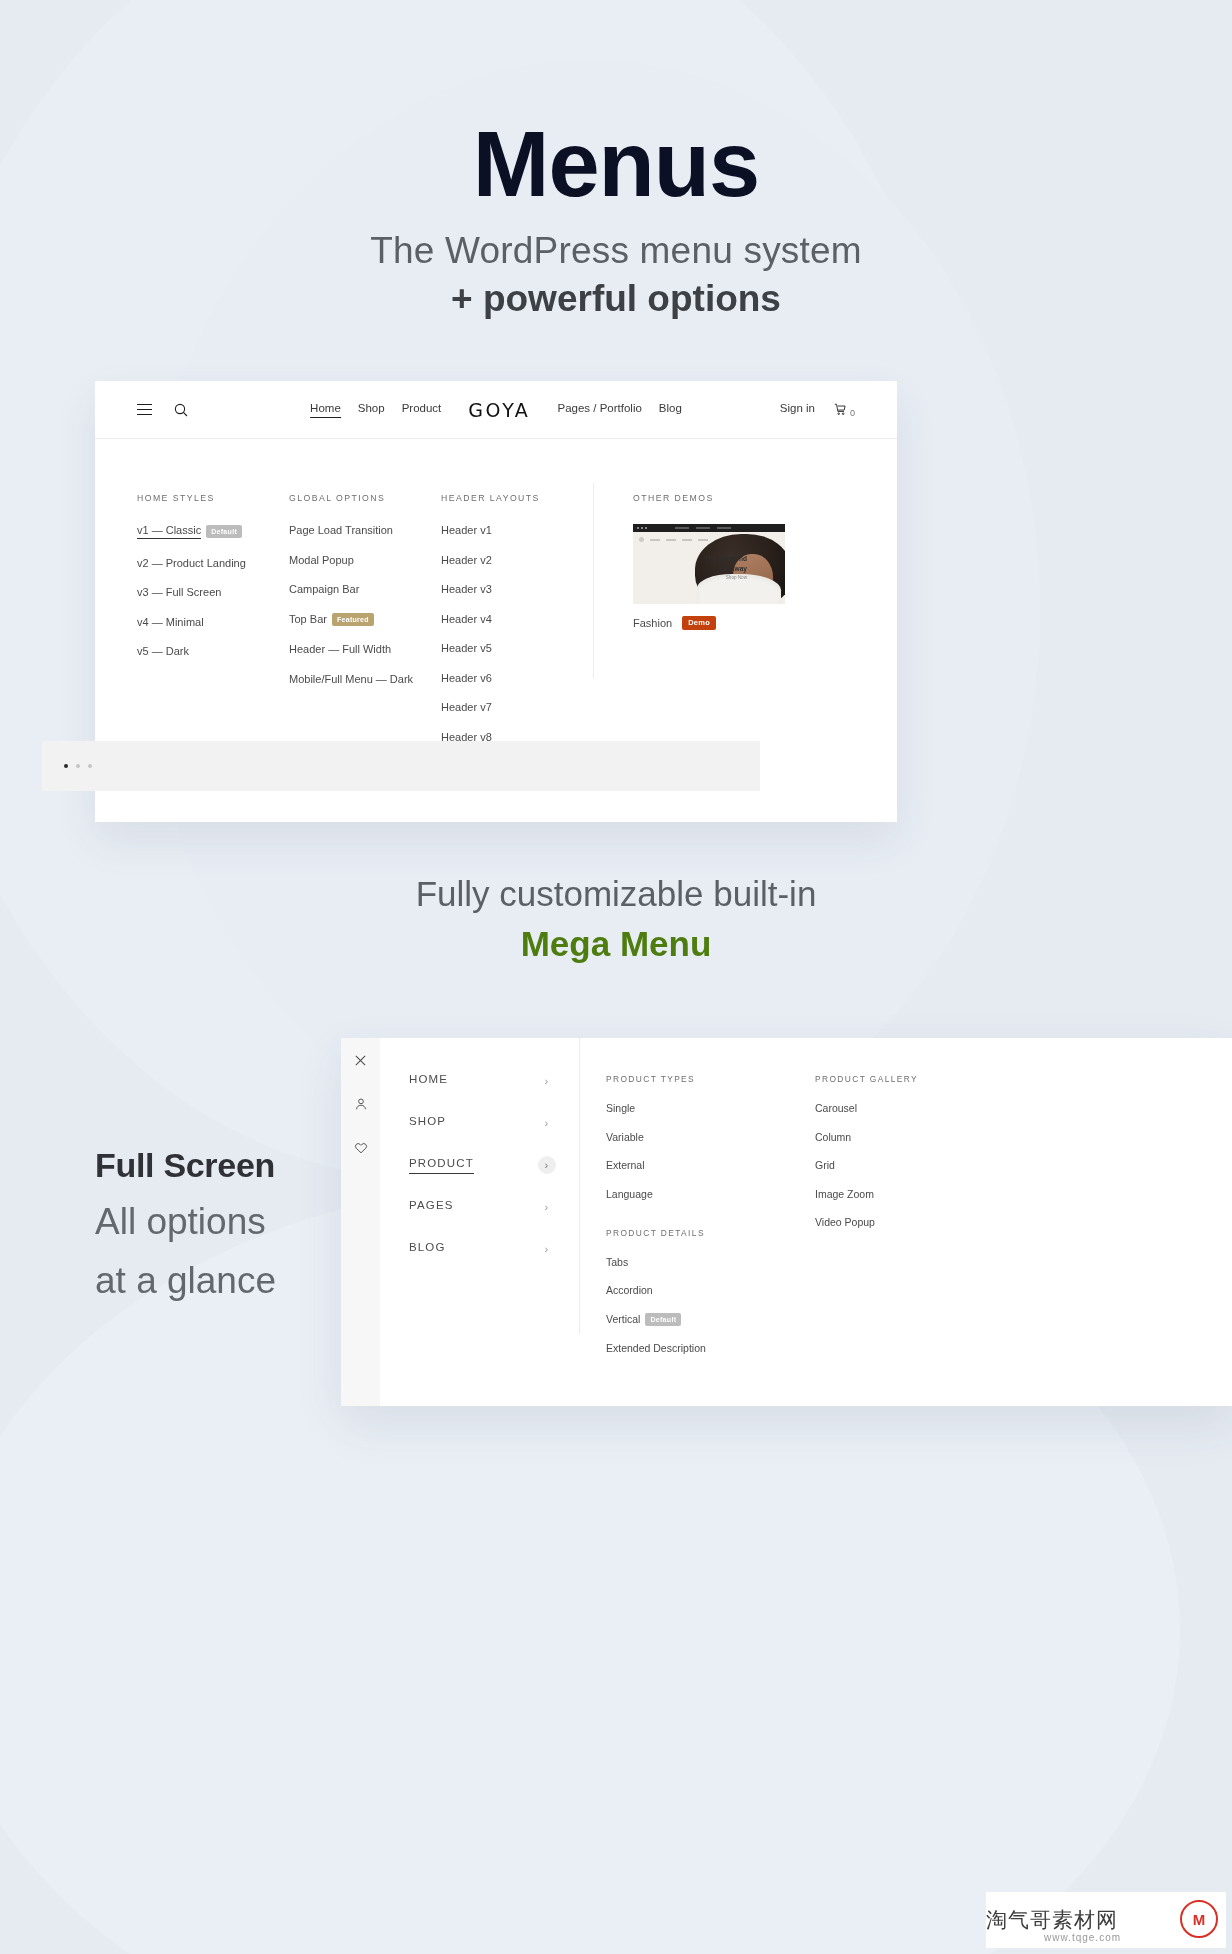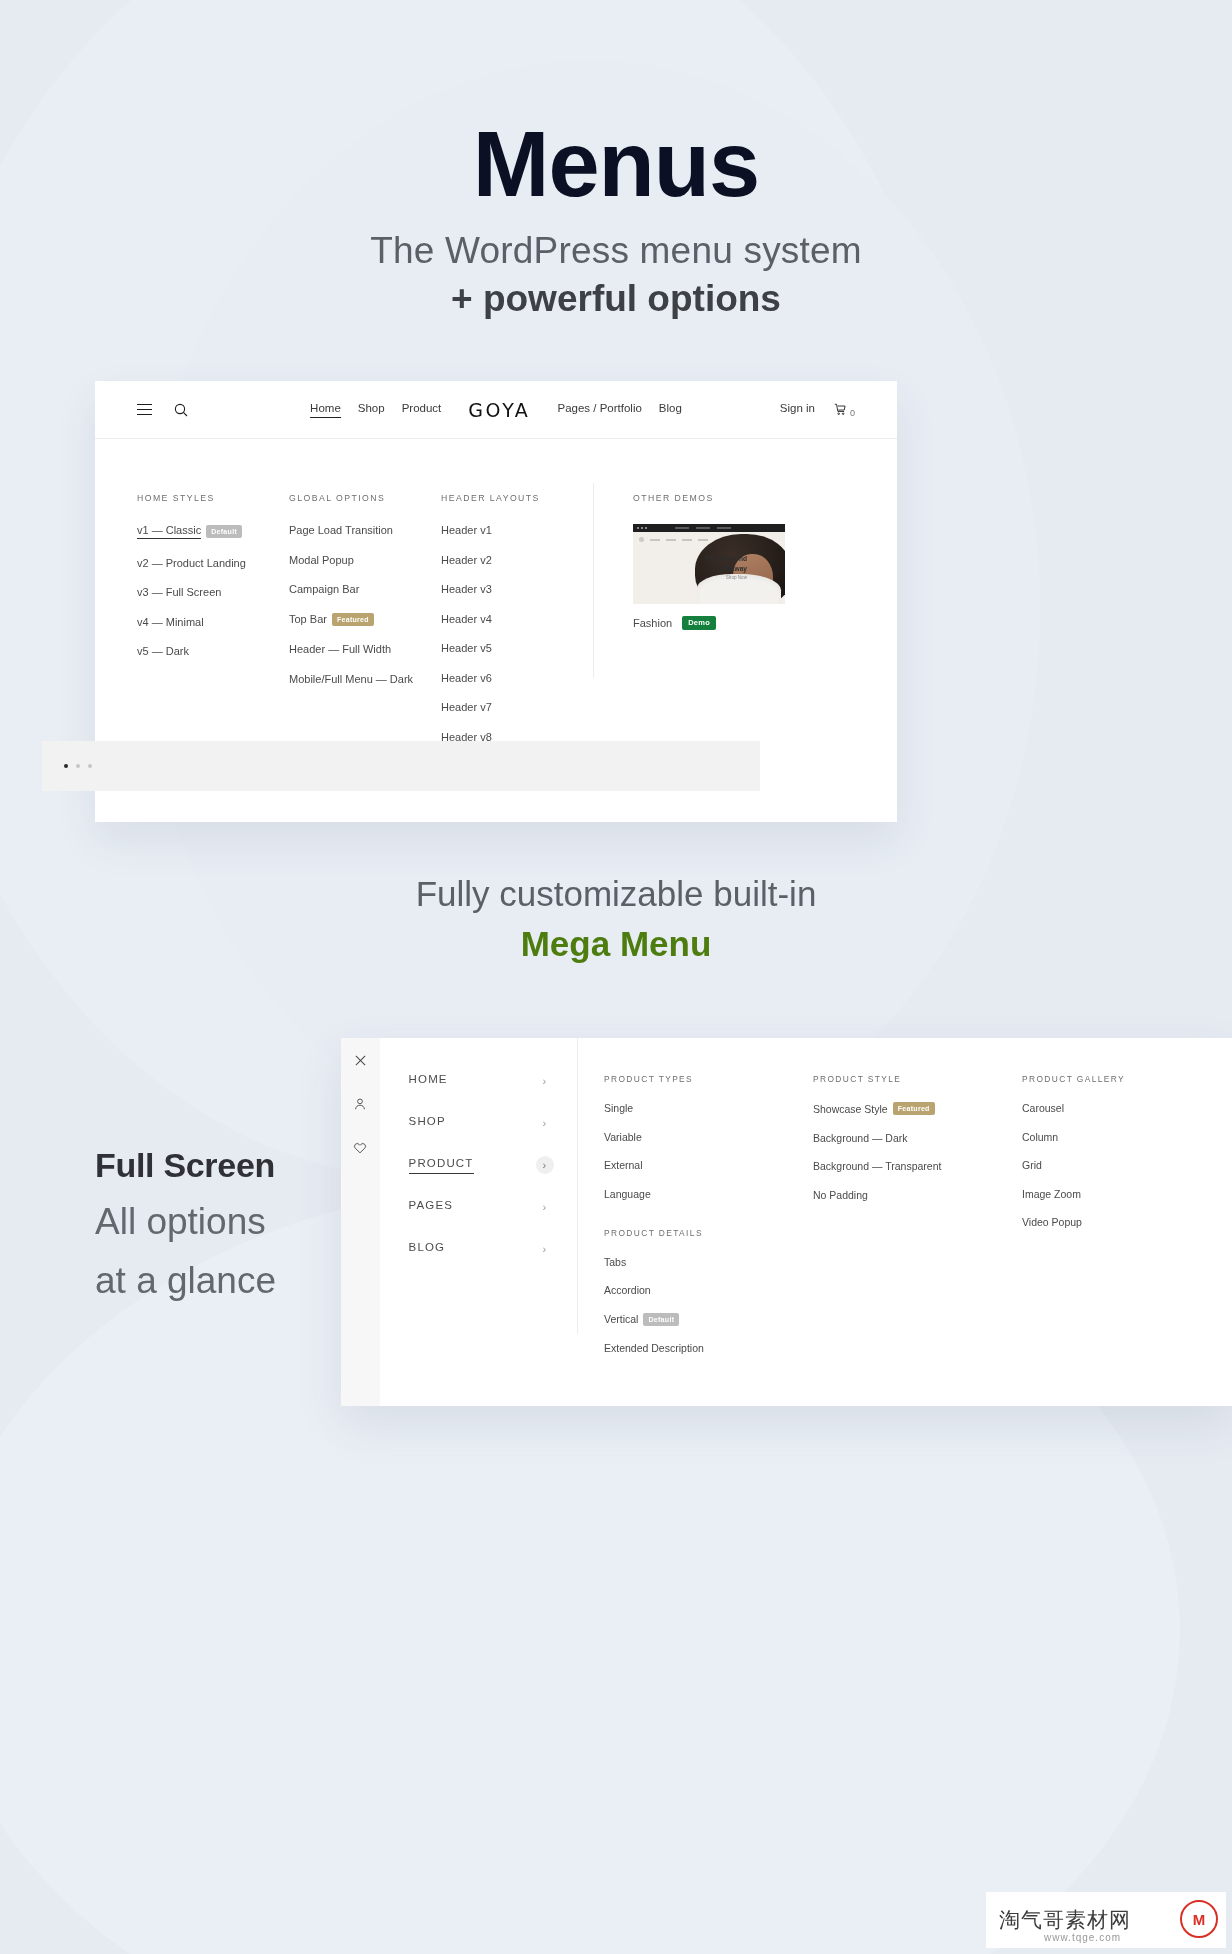--- a/index.html
+++ b/index.html
@@ -130,21 +130,21 @@
     line-height: 1;
     padding: 3px 5px 3px 5px;
     border-radius: 2px;
     letter-spacing: 0.3px;
     font-weight: 700;
     color: #fff;
     vertical-align: middle;
   }
   .badge.default { background: #bcbcbc; }
   .badge.featured { background: #b9a470; }
-  .badge.demo { background: #15803d; padding: 3px 6px; font-size: 7.5px; }
+  .badge.demo { background: #c2410c; padding: 3px 6px; font-size: 7.5px; }
 
   .demo-card { width: 152px; }
   .demo-thumb {
     width: 152px; height: 80px;
     position: relative;
     overflow: hidden;
     background: #efece8;
   }
   .dt-bar { position: absolute; left: 0; top: 0; width: 100%; height: 8px; background: #1e1e1e; }
   .dt-bar .dots { position: absolute; left: 4px; top: 3px; display: flex; gap: 2px; }
@@ -299,21 +299,21 @@
 
   
   .wm {
     position: absolute;
     right: 6px; bottom: 6px;
     width: 240px; height: 56px;
     background: #ffffff;
     display: flex; align-items: center;
     z-index: 9;
   }
-  .wm-main { font-size: 21px; color: #3d3d3d; letter-spacing: 1px; padding-left: 13px; font-weight: 400; }
+  .wm-main { font-size: 21px; color: #3d3d3d; letter-spacing: 1px; padding-left: 0; font-weight: 400; }
   .wm-sub { position: absolute; left: 58px; bottom: 5px; font-size: 10px; color: #999; letter-spacing: 1px; }
   .wm-logo {
     position: absolute; right: 8px; top: 8px;
     width: 38px; height: 38px; border-radius: 50%;
     border: 2px solid #d93025;
     display: flex; align-items: center; justify-content: center;
     color: #d93025; font-size: 15px; font-weight: 700;
   }
 </style>
 </head>
@@ -584,36 +584,20 @@
           </div>
         <div class="fs-item">
           <span>Vertical</span>
           <span class="badge default">Default</span>
         </div>
         <div class="fs-item">
             <span>Extended Description</span>
           </div>
       </div>
 
-      <div class="fscol">
-        <div class="fs-head">PRODUCT STYLE</div>
-        <div class="fs-item">
-          <span>Showcase Style</span>
-          <span class="badge featured">Featured</span>
-        </div>
-        <div class="fs-item">
-            <span>Background — Dark</span>
-          </div>
-        <div class="fs-item">
-            <span>Background — Transparent</span>
-          </div>
-        <div class="fs-item">
-            <span>No Padding</span>
-          </div>
-      </div>
 
       <div class="fscol">
         <div class="fs-head">PRODUCT GALLERY</div>
         <div class="fs-item">
             <span>Carousel</span>
           </div>
         <div class="fs-item">
             <span>Column</span>
           </div>
         <div class="fs-item">

